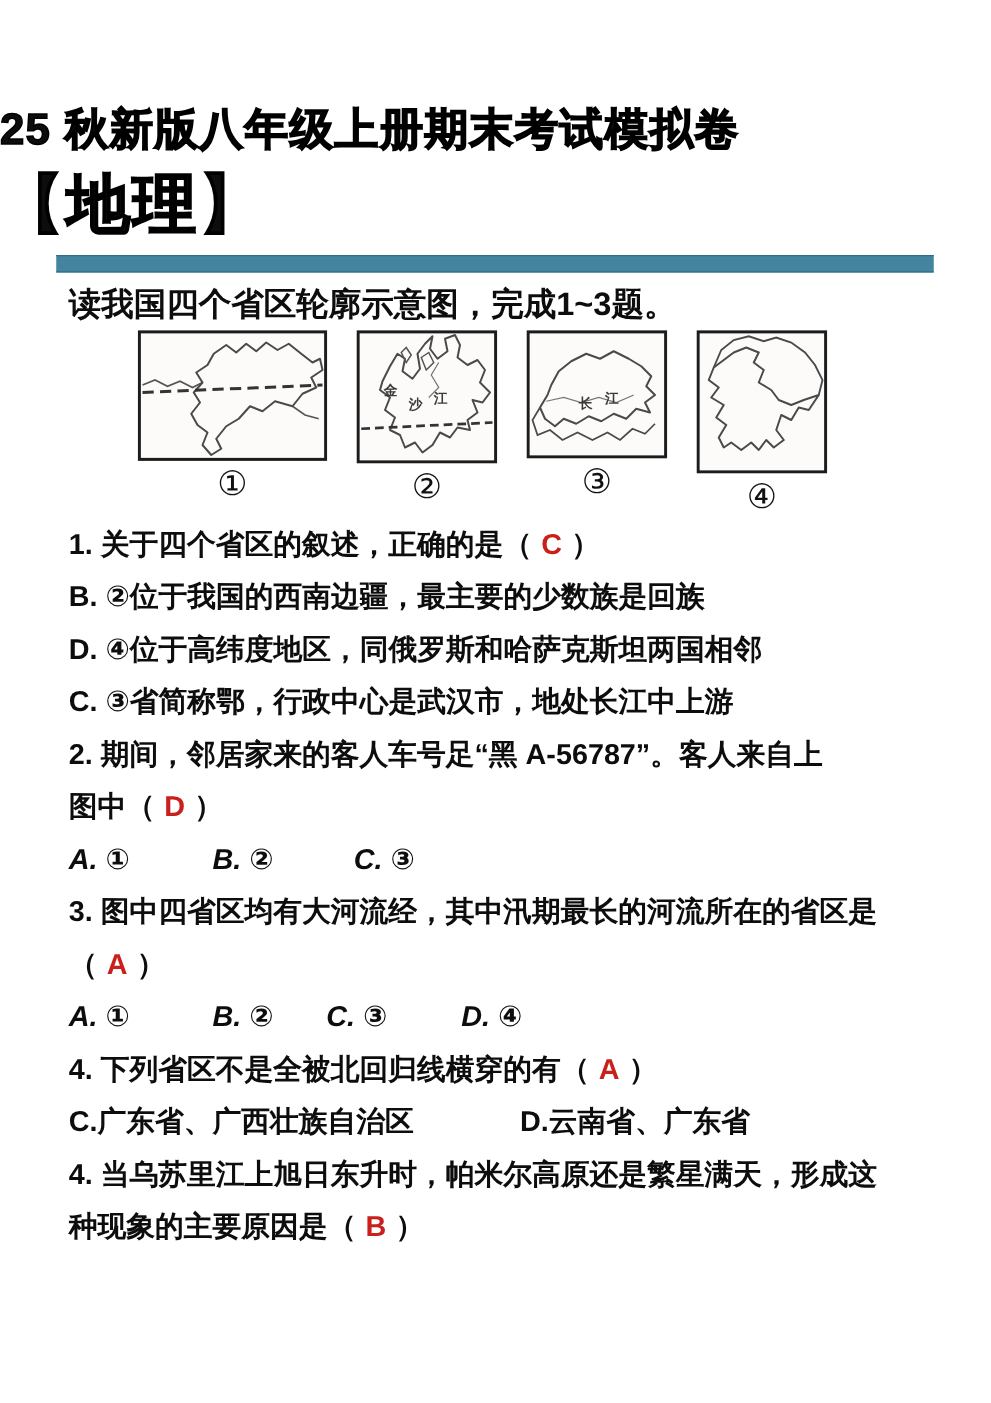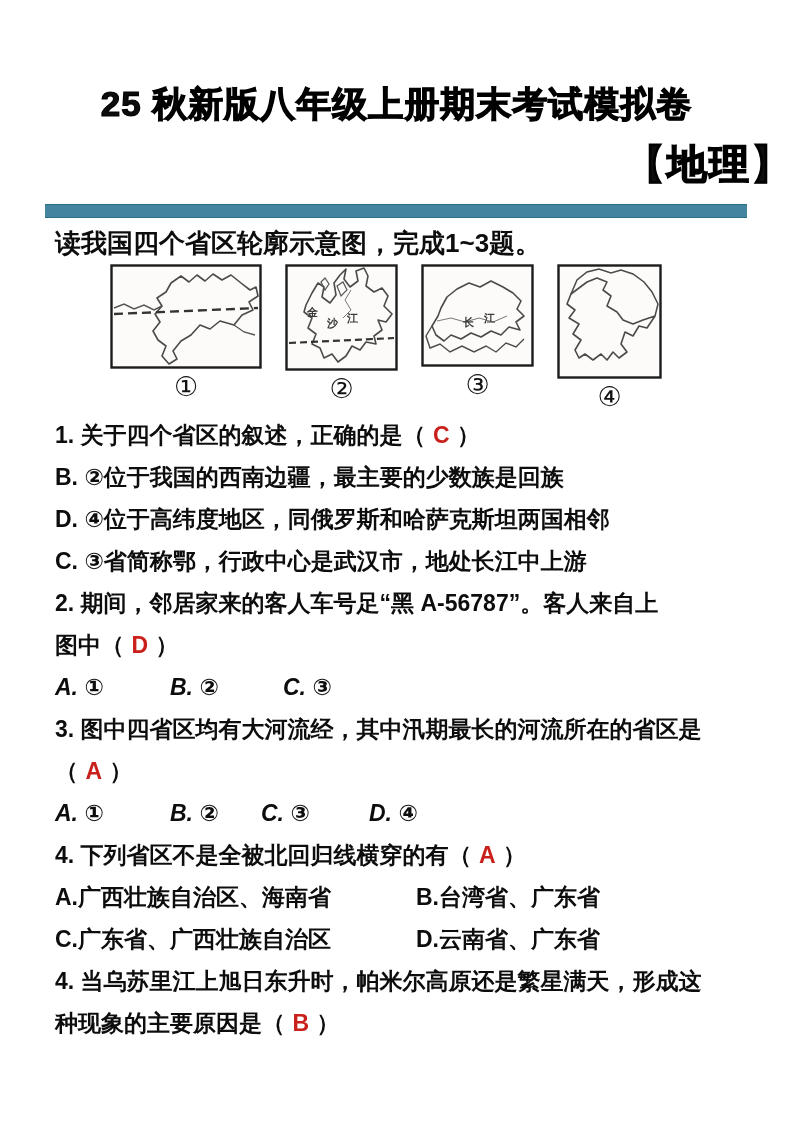--- a/index.html
+++ b/index.html
@@ -6,30 +6,29 @@
   .page{
     position:relative;
     width:793px;height:1122px;
     background:#ffffff;
     overflow:hidden;
     font-family:"Liberation Sans","DejaVu Sans",sans-serif;
     color:#0d0d0d;
   }
   .title1{
     margin:0;padding-top:84px;
-    text-align:center;
     font-size:35px;line-height:40px;
     font-weight:900;
     letter-spacing:1px;
     -webkit-text-stroke:1.2px #000;
   }
   .title2{
     margin:0;padding-top:16px;
-    text-align:right;
-    font-size:40px;line-height:48px;
+    text-align:left;
+    font-size:51px;line-height:48px;
     font-weight:900;
     letter-spacing:2px;
     -webkit-text-stroke:1.4px #000;
   }
   .accent-bar{
     margin:16px 46px 0 45px;
     height:12px;
   }
   .content{
     padding:9px 48px 0 55px;
@@ -172,23 +171,20 @@
         <span>A. ①</span>
           <span>B. ②</span>
           <span>C. ③</span>
           <span>D. ④</span>
       </p>
     </div>
 
     <div>
       <p class="q"><span>4. 下列省区不是全被北回归线横穿的有（ </span><span class="ans" style="color:#c9201c">A</span><span> ）</span></p>
       <p class="q q4-row">
-        <span>A.广西壮族自治区、海南省</span><span>B.台湾省、广东省</span>
-      </p>
-      <p class="q q4-row">
         <span>C.广东省、广西壮族自治区</span><span>D.云南省、广东省</span>
       </p>
     </div>
 
     <div>
       <p class="q">4. 当乌苏里江上旭日东升时，帕米尔高原还是繁星满天，形成这</p>
       <p class="q"><span>种现象的主要原因是（ </span><span class="ans" style="color:#c9201c">B</span><span> ）</span></p>
     </div>
 
   </div>

